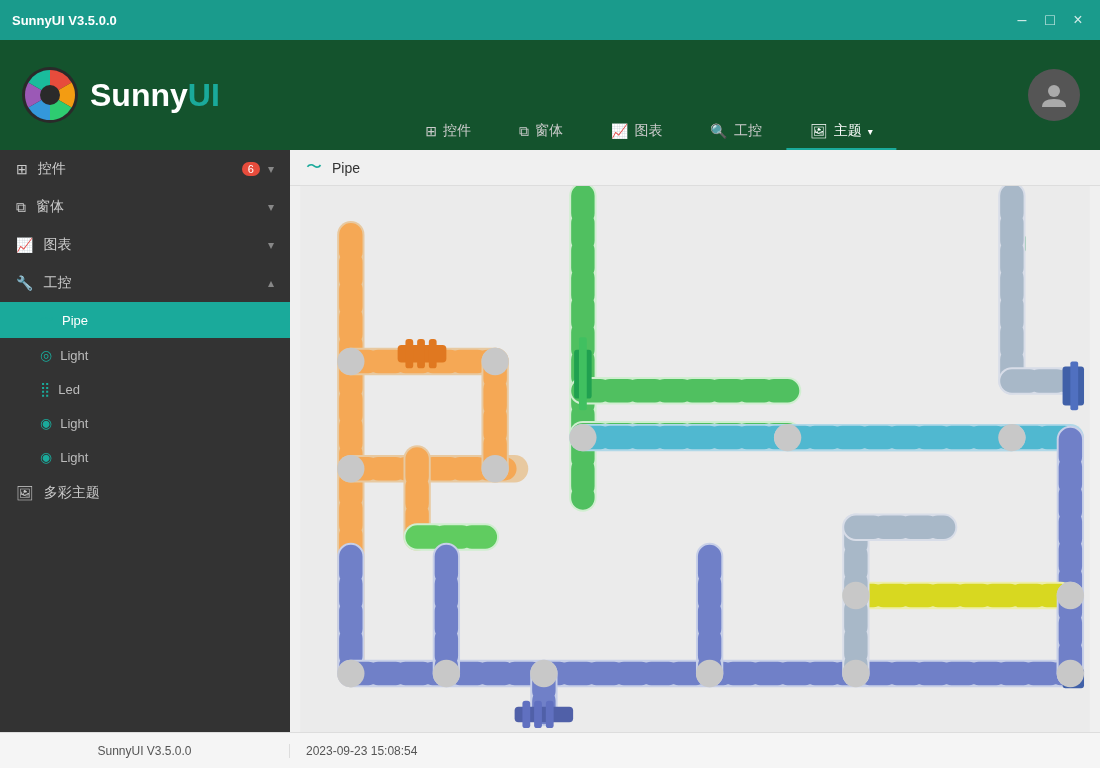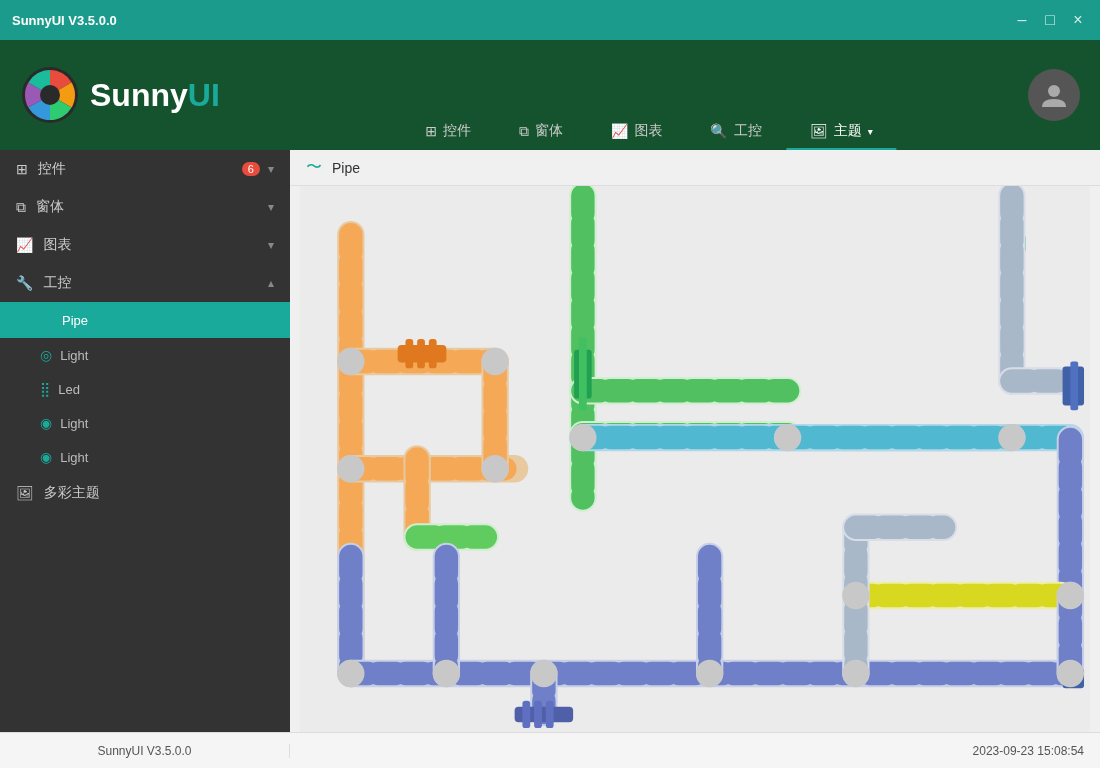--- a/index.html
+++ b/index.html
@@ -85,21 +85,21 @@
 
     
     .pipe-canvas { flex: 1; background: #f0f0f0; position: relative; overflow: hidden; }
 
     
     .statusbar {
       width: 100%; height: 36px; background: #f5f5f5; border-top: 1px solid #ddd;
       display: flex; align-items: center;
     }
     .statusbar-left { padding: 0 16px; color: #555; font-size: 12px; flex: 1; text-align: center; border-right: 1px solid #ddd; }
-    .statusbar-right { padding: 0 16px; color: #555; font-size: 12px; width: 810px; text-align: right; }
+    .statusbar-right { padding: 0 16px; color: #555; font-size: 12px; width: 810px; }
   </style>
 </head>
 <body>
 
 <div class="titlebar">
   <span class="titlebar-title">SunnyUI V3.5.0.0</span>
   <div class="titlebar-controls">
     <span class="titlebar-btn">–</span>
     <span class="titlebar-btn">□</span>
     <span class="titlebar-btn">×</span>

